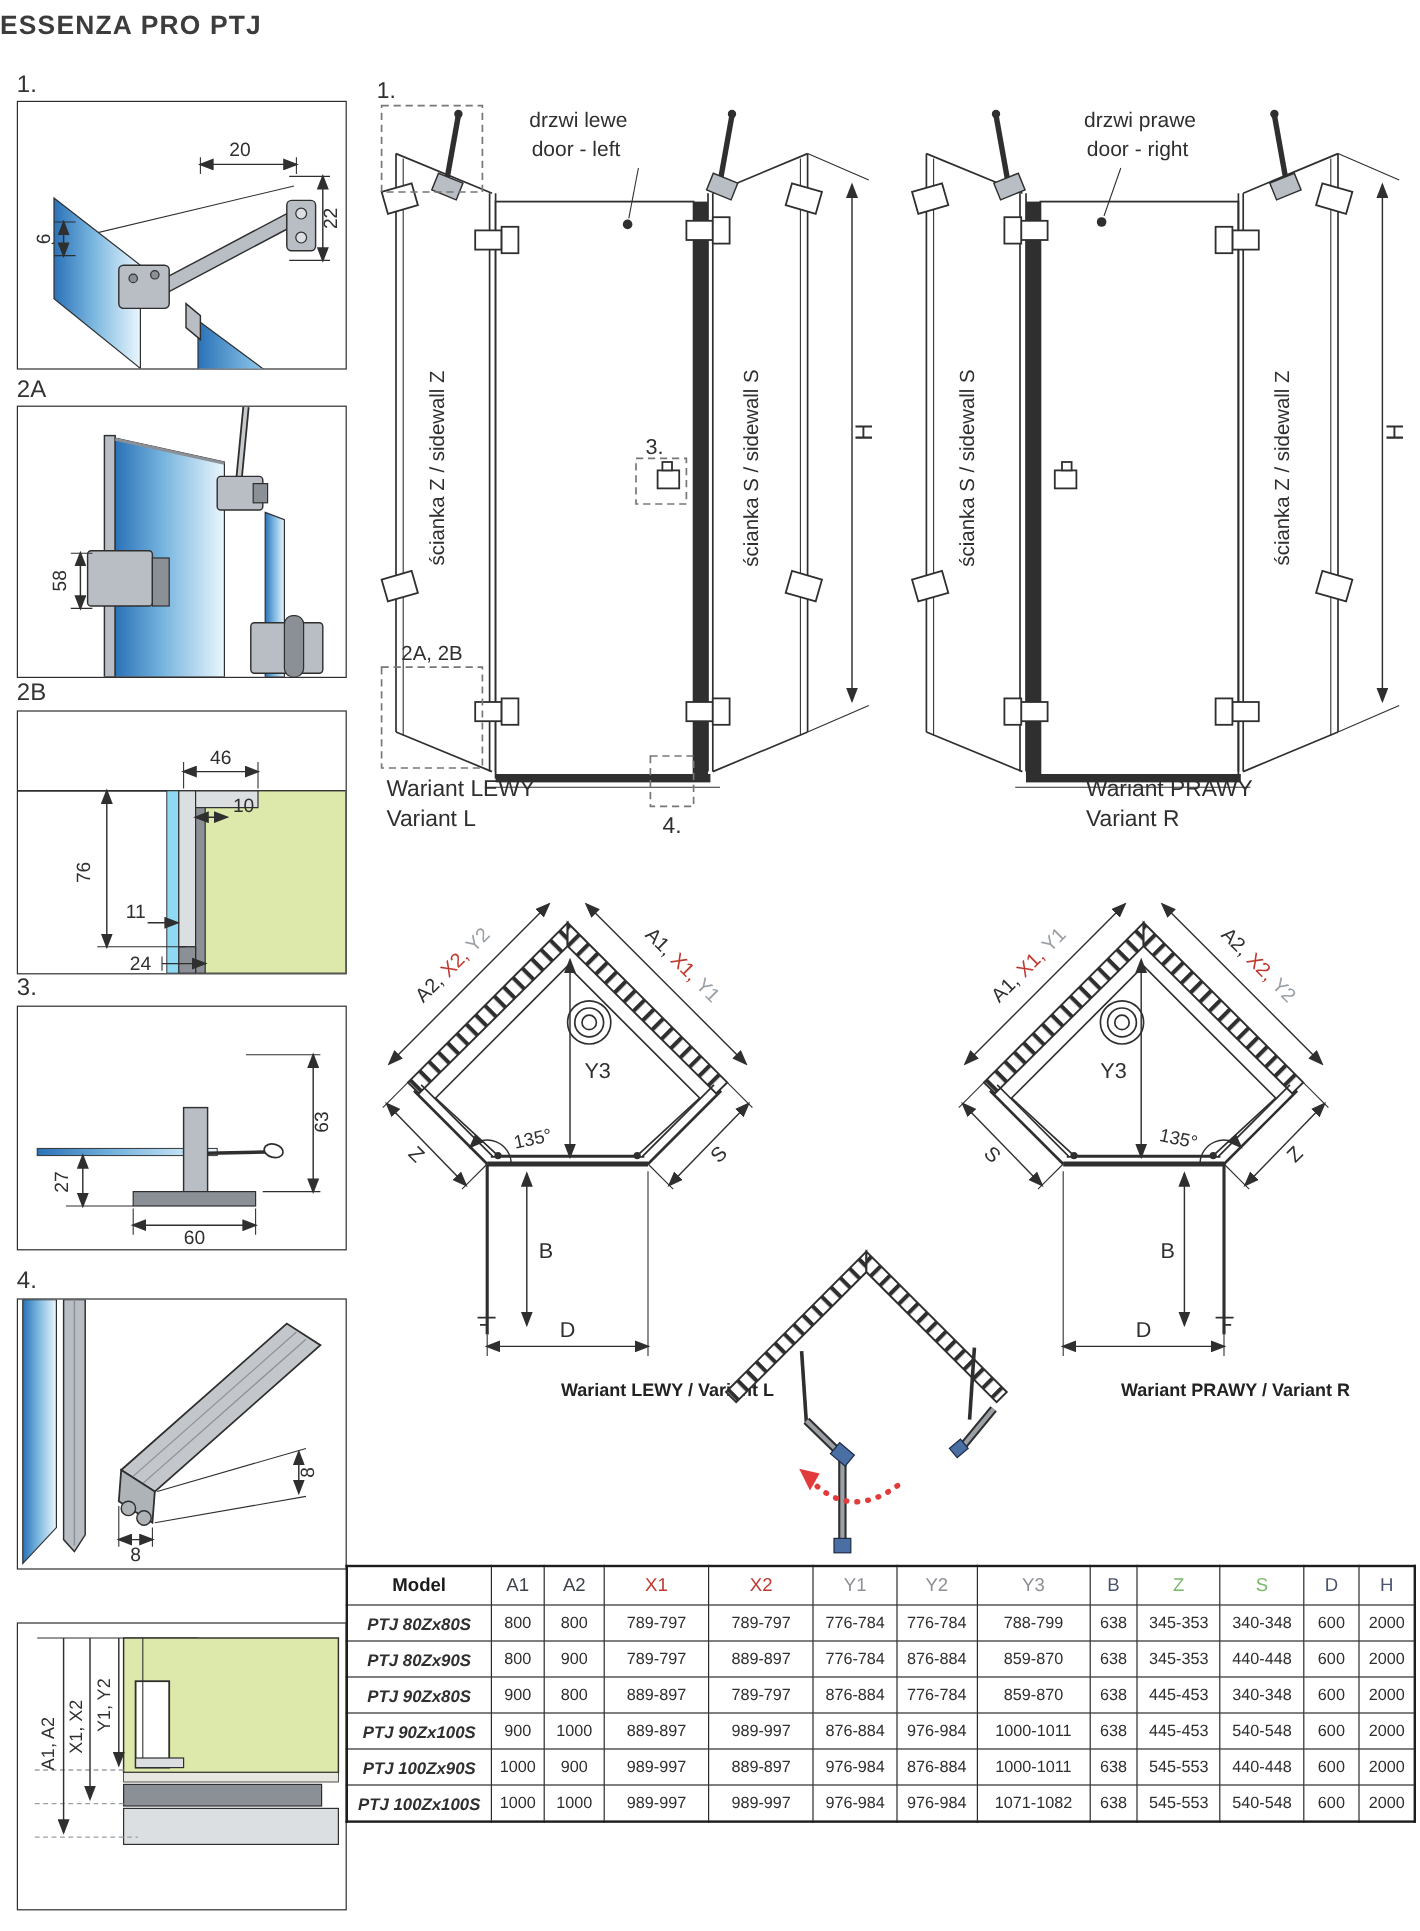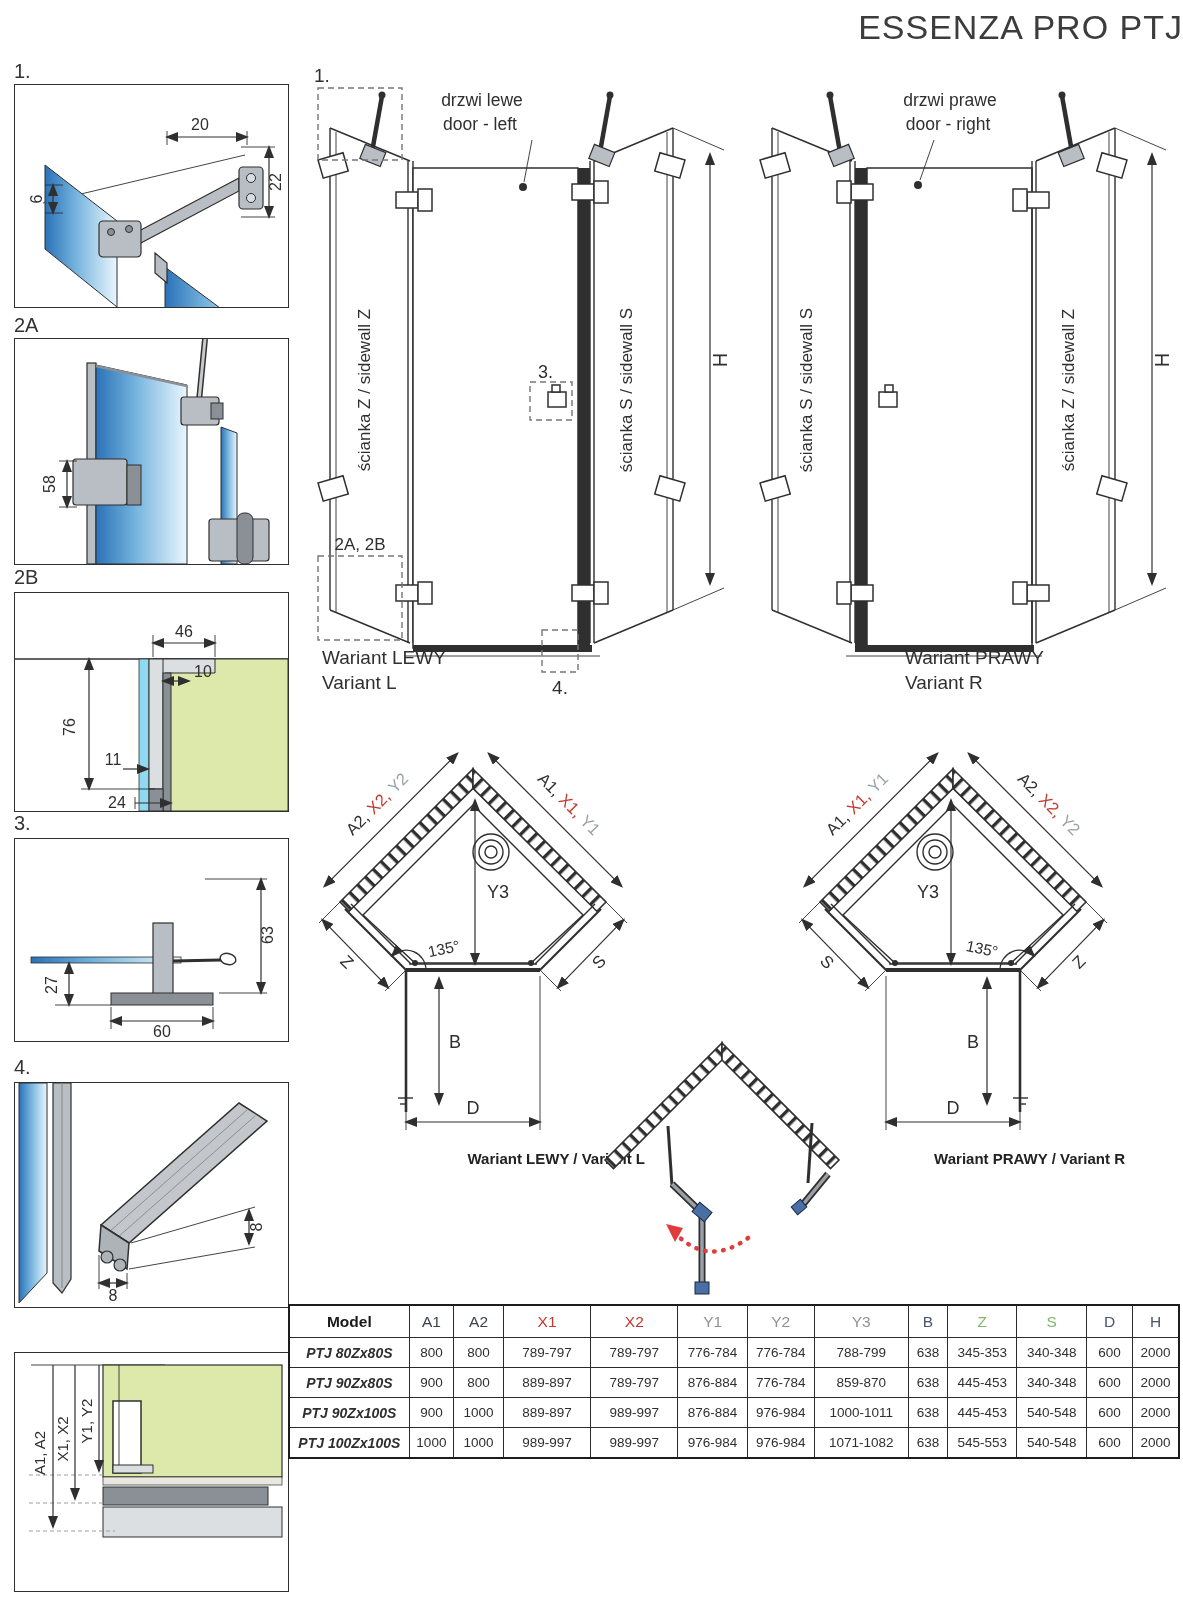--- a/index.html
+++ b/index.html
@@ -1,19 +1,19 @@
 <!DOCTYPE html>
 <html><head>
 <meta charset="utf-8">
 <style>
   html,body{margin:0;padding:0;background:#fff;}
   #page{position:relative;width:1183px;height:1609px;background:#fff;overflow:hidden;
         font-family:"Liberation Sans",sans-serif;color:#2f2f2f;}
   .abs{position:absolute;}
-  #title{left:0;top:8px;width:100%;text-align:right;font-size:34px;font-weight:normal;
+  #title{left:0;top:8px;width:100%;text-align:left;font-size:22px;font-weight:bold;
          letter-spacing:1px;color:#3c3c3c;}
   .plabel{font-size:20px;color:#333;}
   .panel{border:1.6px solid #2f2f2f;background:#fff;}
   .cap{font-size:19px;line-height:25px;color:#2f2f2f;}
   .cap.right{text-align:left;}
   .plancap{font-size:15px;font-weight:bold;text-align:right;color:#222;}
   
   .ln{stroke:#2f2f2f;stroke-width:1.4;fill:none;}
   .ln2{stroke:#2f2f2f;stroke-width:2.2;fill:none;}
   .thn{stroke:#2f2f2f;stroke-width:0.9;fill:none;}
@@ -516,20 +516,35 @@
             <td>776-784</td>
             <td>776-784</td>
             <td>788-799</td>
             <td>638</td>
             <td>345-353</td>
             <td>340-348</td>
             <td>600</td>
             <td>2000</td>
           </tr>
           <tr>
+            <td class="model">PTJ 80Zx90S</td>
+            <td>800</td>
+            <td>900</td>
+            <td>789-797</td>
+            <td>889-897</td>
+            <td>776-784</td>
+            <td>876-884</td>
+            <td>859-870</td>
+            <td>638</td>
+            <td>345-353</td>
+            <td>440-448</td>
+            <td>600</td>
+            <td>2000</td>
+          </tr>
+          <tr>
             <td class="model">PTJ 90Zx80S</td>
             <td>900</td>
             <td>800</td>
             <td>889-897</td>
             <td>789-797</td>
             <td>876-884</td>
             <td>776-784</td>
             <td>859-870</td>
             <td>638</td>
             <td>445-453</td>
@@ -546,20 +561,35 @@
             <td>876-884</td>
             <td>976-984</td>
             <td>1000-1011</td>
             <td>638</td>
             <td>445-453</td>
             <td>540-548</td>
             <td>600</td>
             <td>2000</td>
           </tr>
           <tr>
+            <td class="model">PTJ 100Zx90S</td>
+            <td>1000</td>
+            <td>900</td>
+            <td>989-997</td>
+            <td>889-897</td>
+            <td>976-984</td>
+            <td>876-884</td>
+            <td>1000-1011</td>
+            <td>638</td>
+            <td>545-553</td>
+            <td>440-448</td>
+            <td>600</td>
+            <td>2000</td>
+          </tr>
+          <tr>
             <td class="model">PTJ 100Zx100S</td>
             <td>1000</td>
             <td>1000</td>
             <td>989-997</td>
             <td>989-997</td>
             <td>976-984</td>
             <td>976-984</td>
             <td>1071-1082</td>
             <td>638</td>
             <td>545-553</td>

